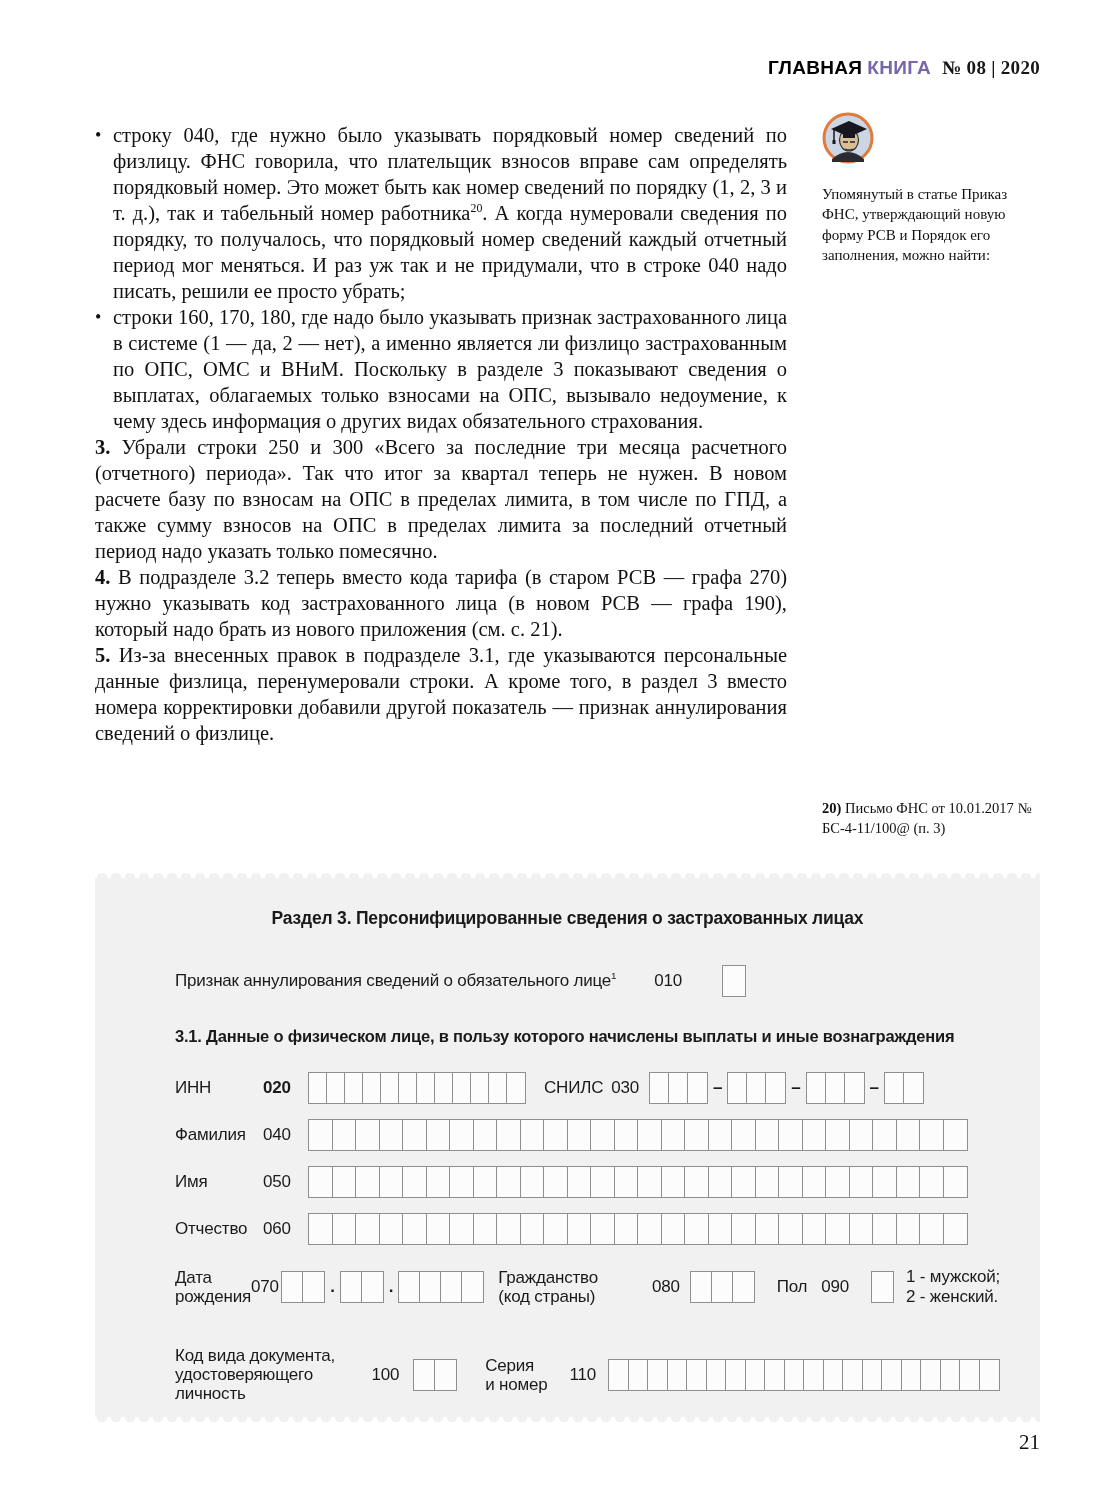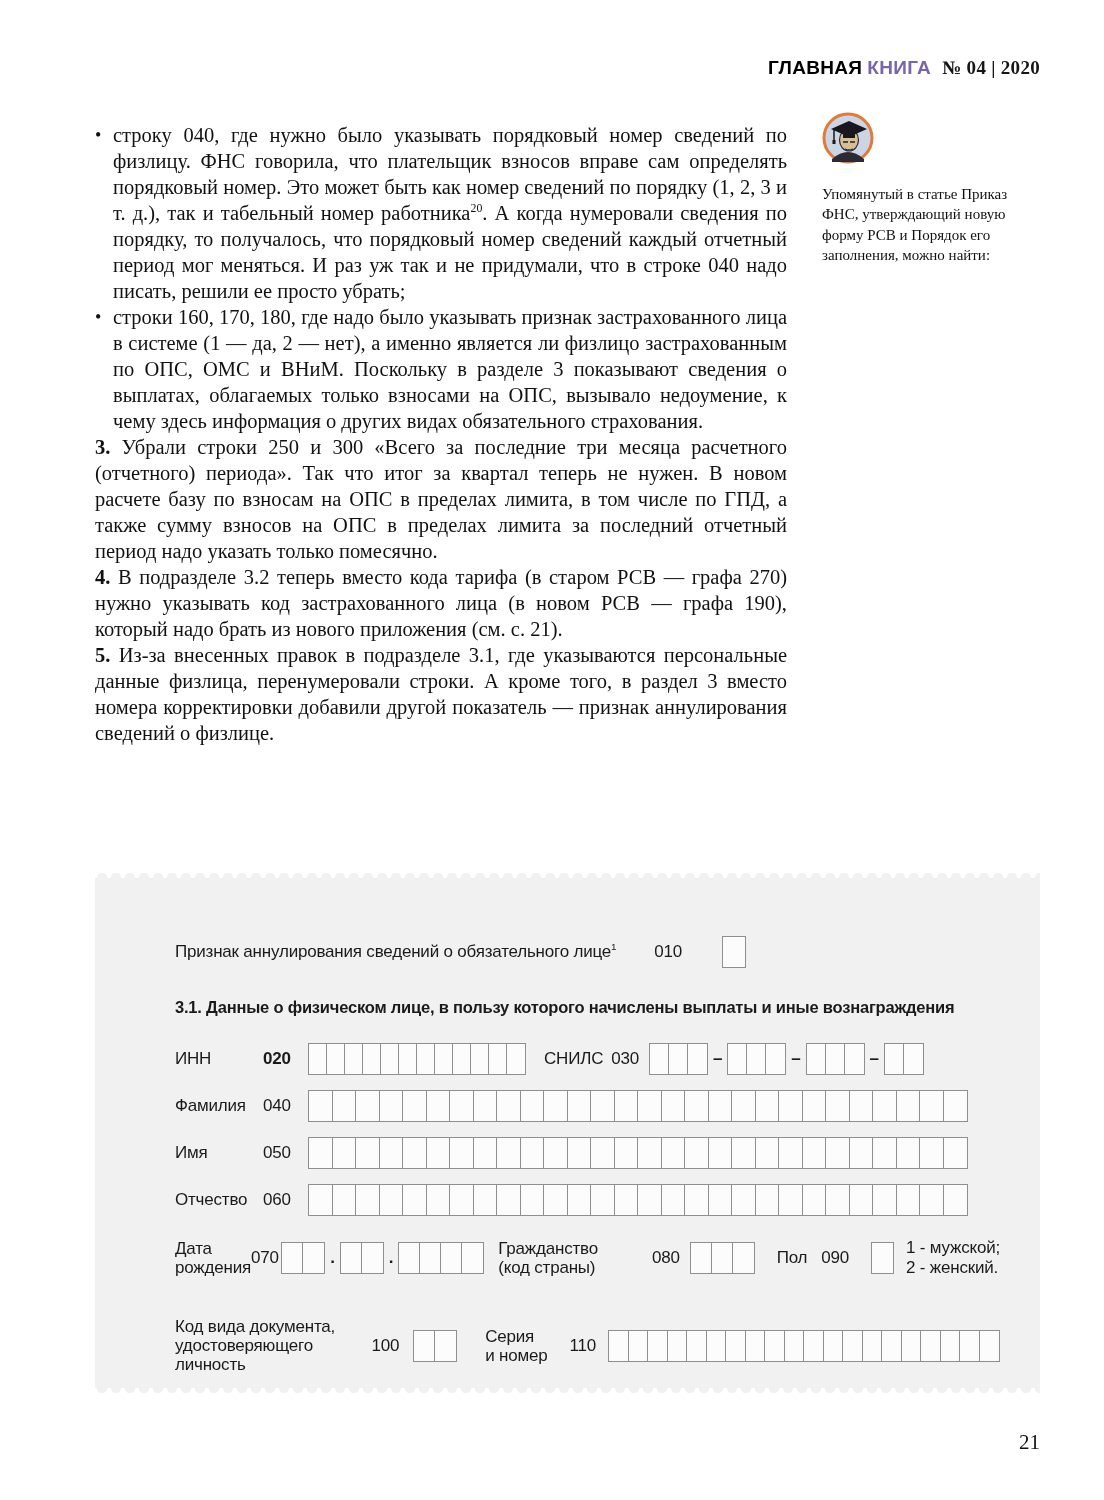--- a/index.html
+++ b/index.html
@@ -55,21 +55,21 @@
   .page-num{position:absolute;right:64px;top:1430px;font-size:21px;}
 </style>
 </head>
 <body>
 
 <div class="page">
 
   <div class="masthead">
     <span class="brand-black">ГЛАВНАЯ</span>
     <span class="brand-purple">КНИГА</span>
-    <span class="issue">№ 04 | 2020</span>
+    <span class="issue">№ 08 | 2020</span>
   </div>
 
   <div class="article">
     <div class="b-item">
       <span class="b-dot">•</span>
       <p class="b-text"><span>строку 040, где нужно было указывать порядковый номер сведений по физлицу. ФНС говорила, что плательщик взносов вправе сам определять порядковый номер. Это может быть как номер сведений по порядку (1, 2, 3 и т. д.), так и табельный номер работника</span><sup>20</sup><span>. А когда нумеровали сведения по порядку, то получалось, что порядковый номер сведений каждый отчетный период мог меняться. И раз уж так и не придумали, что в строке 040 надо писать, решили ее просто убрать;</span></p>
     </div>
     <div class="b-item">
       <span class="b-dot">•</span>
       <p class="b-text">строки 160, 170, 180, где надо было указывать признак застрахованного лица в системе (1 — да, 2 — нет), а именно является ли физлицо застрахованным по ОПС, ОМС и ВНиМ. Поскольку в разделе 3 показывают сведения о выплатах, облагаемых только взносами на ОПС, вызывало недоумение, к чему здесь информация о других видах обязательного страхования.</p>
@@ -88,25 +88,30 @@
       <rect x="21" y="22" width="12" height="4" fill="#17171d"></rect>
       <line x1="12" y1="18" x2="12" y2="28" stroke="#17171d" stroke-width="1.5"></line>
       <rect x="10.5" y="28" width="3" height="4" fill="#17171d"></rect>
       <line x1="21" y1="30" x2="26" y2="30" stroke="#2b2b33" stroke-width="1.6"></line>
       <line x1="28" y1="30" x2="33" y2="30" stroke="#2b2b33" stroke-width="1.6"></line>
       <path d="M23 37 Q27 39 31 37" stroke="#2b2b33" stroke-width="1.3" fill="none"></path>
     </svg>
     <div>Упомянутый в статье Приказ ФНС, утверждающий новую форму РСВ и Порядок его заполнения, можно найти:</div>
   </div>
 
+  <div class="side-footnote">
+    <span class="pnum">20)</span>
+    <span>Письмо ФНС от 10.01.2017 № БС-4-11/100@ (п. 3)</span>
+  </div>
 
   <div class="form-wrap">
     <div class="perf perf-top"></div>
     <div class="panel">
 
+      <div class="f-title">Раздел 3. Персонифицированные сведения о застрахованных лицах</div>
 
       <div class="row row-010">
         <span class="lbl"><span>Признак аннулирования сведений о обязательного лице</span><sup>1</sup></span>
         <span class="code" style="margin-left:38px;">010</span>
         <span class="cellrow" style="--cw:22px;margin-left:40px;">
             <span class="cell"></span>
           </span>
       </div>
 
       <div class="f-sub">3.1. Данные о физическом лице, в пользу которого начислены выплаты и иные вознаграждения</div>

